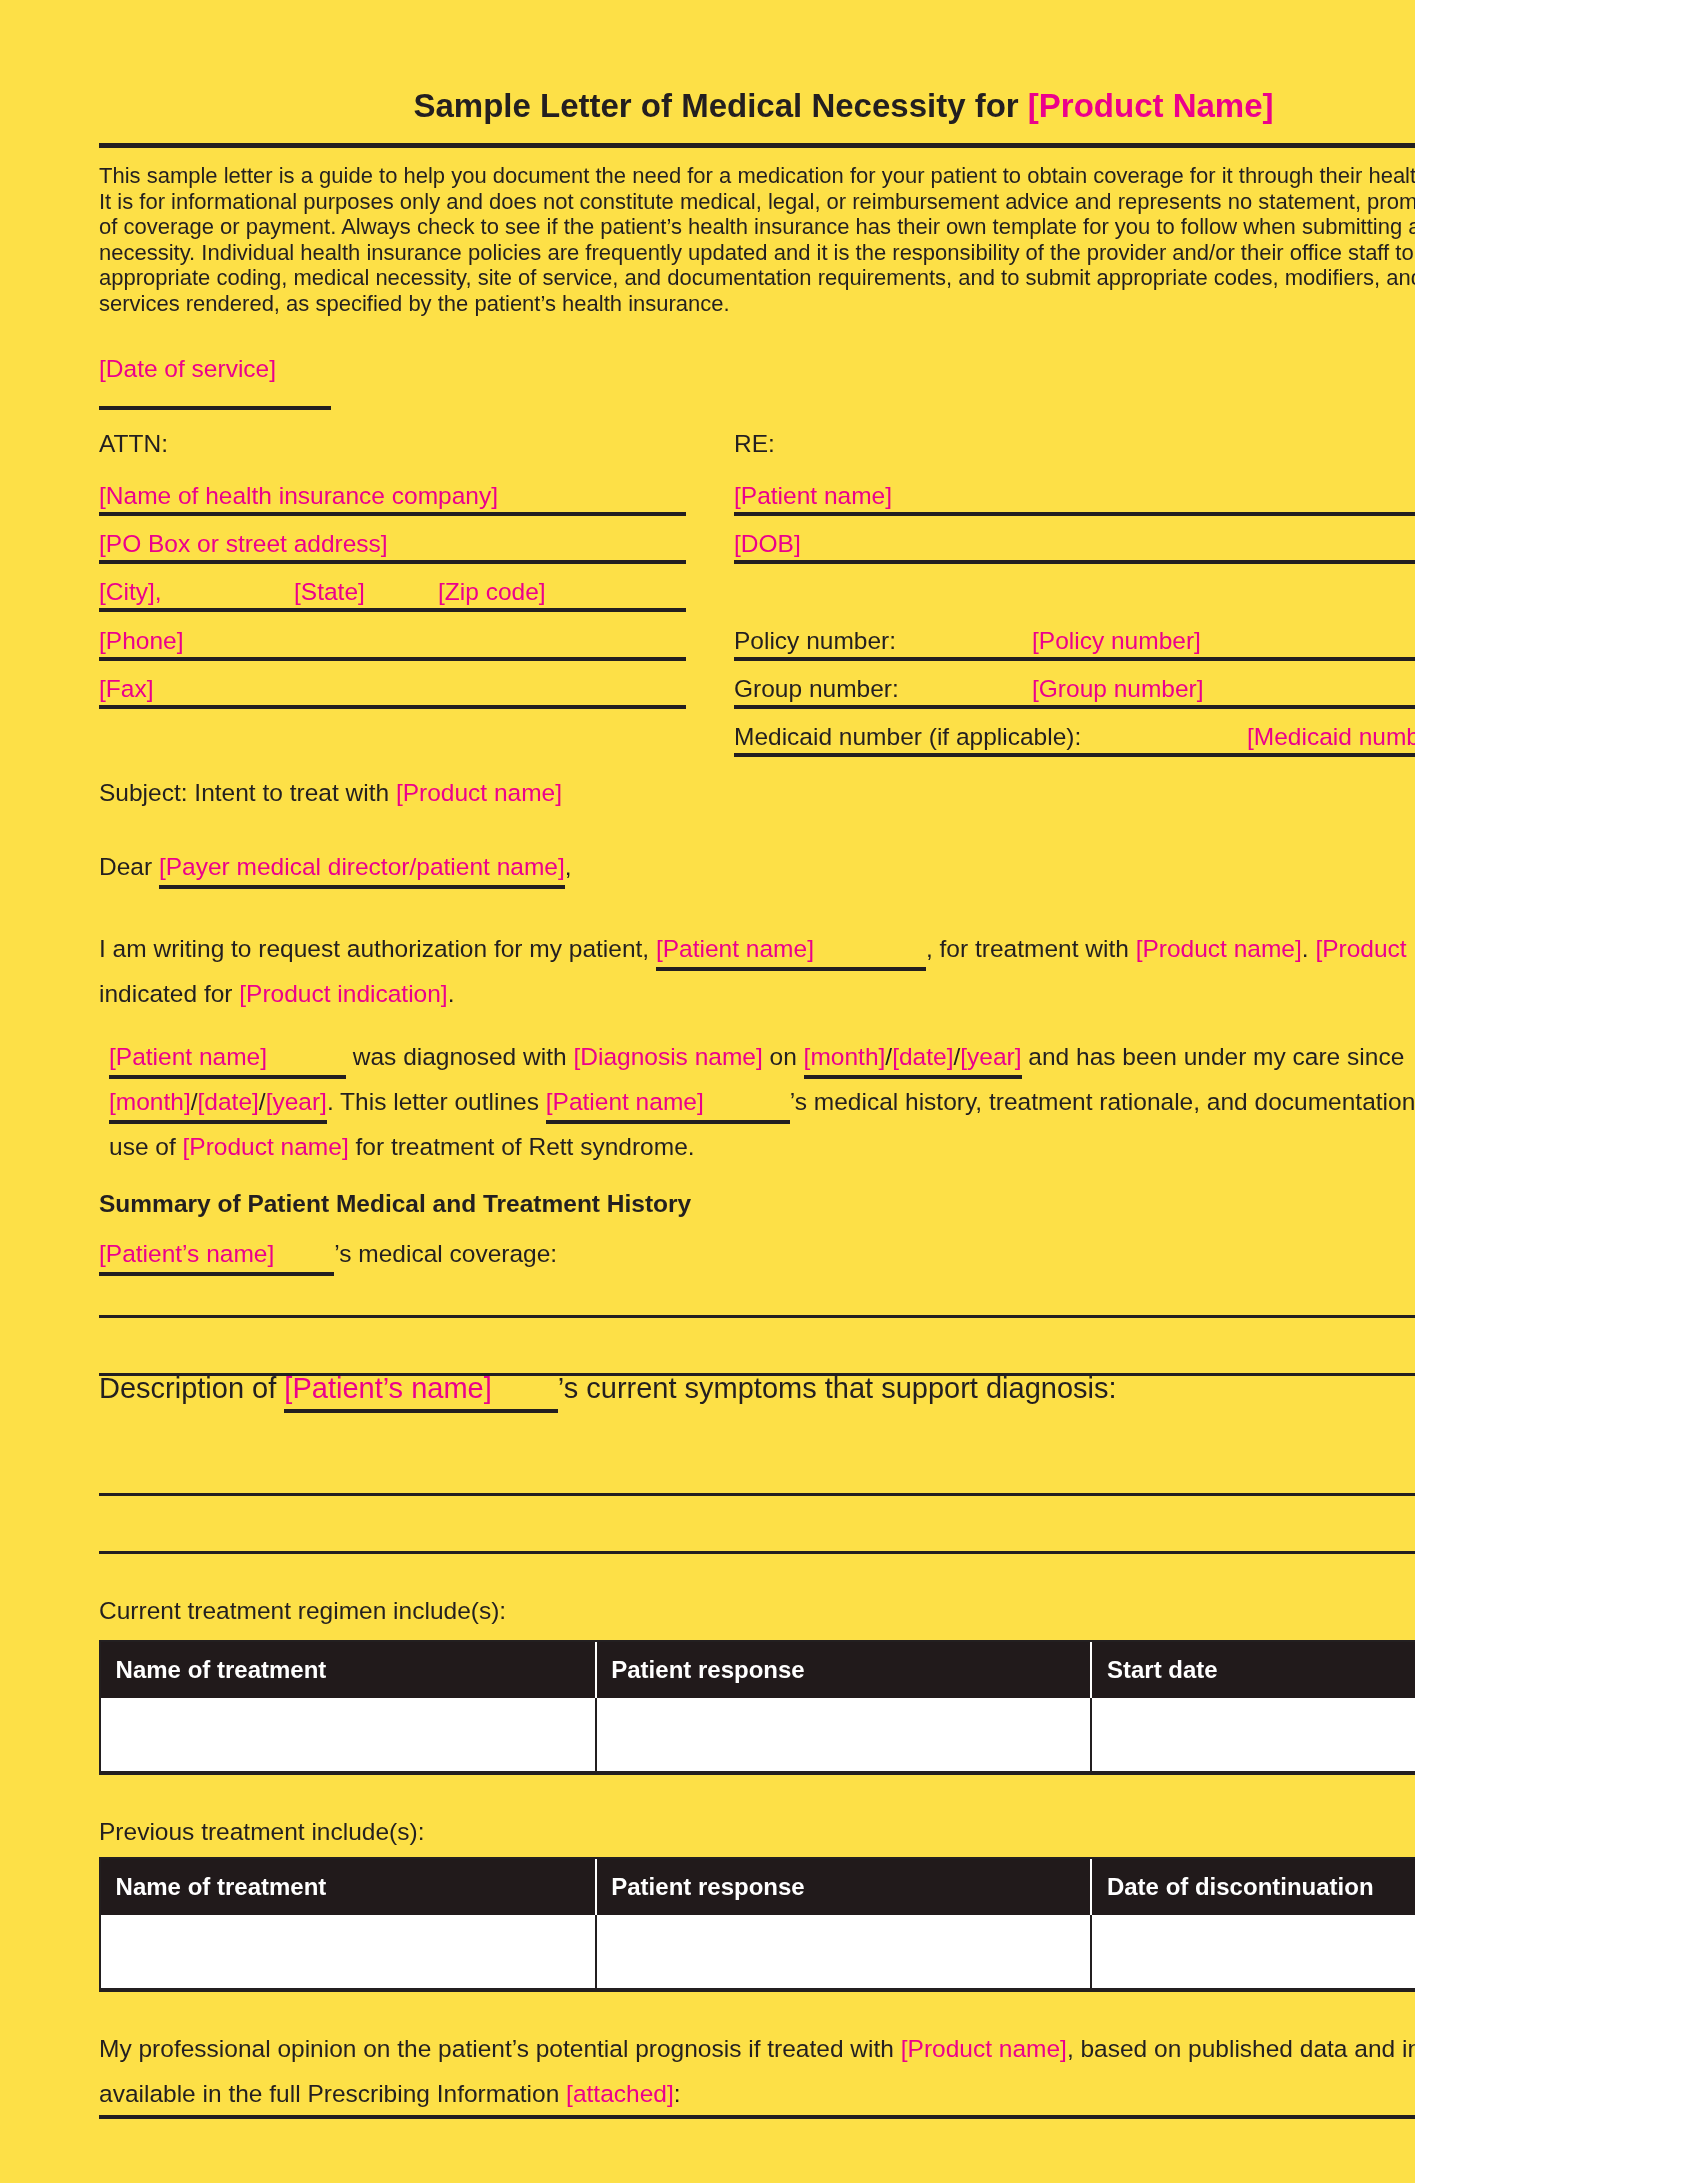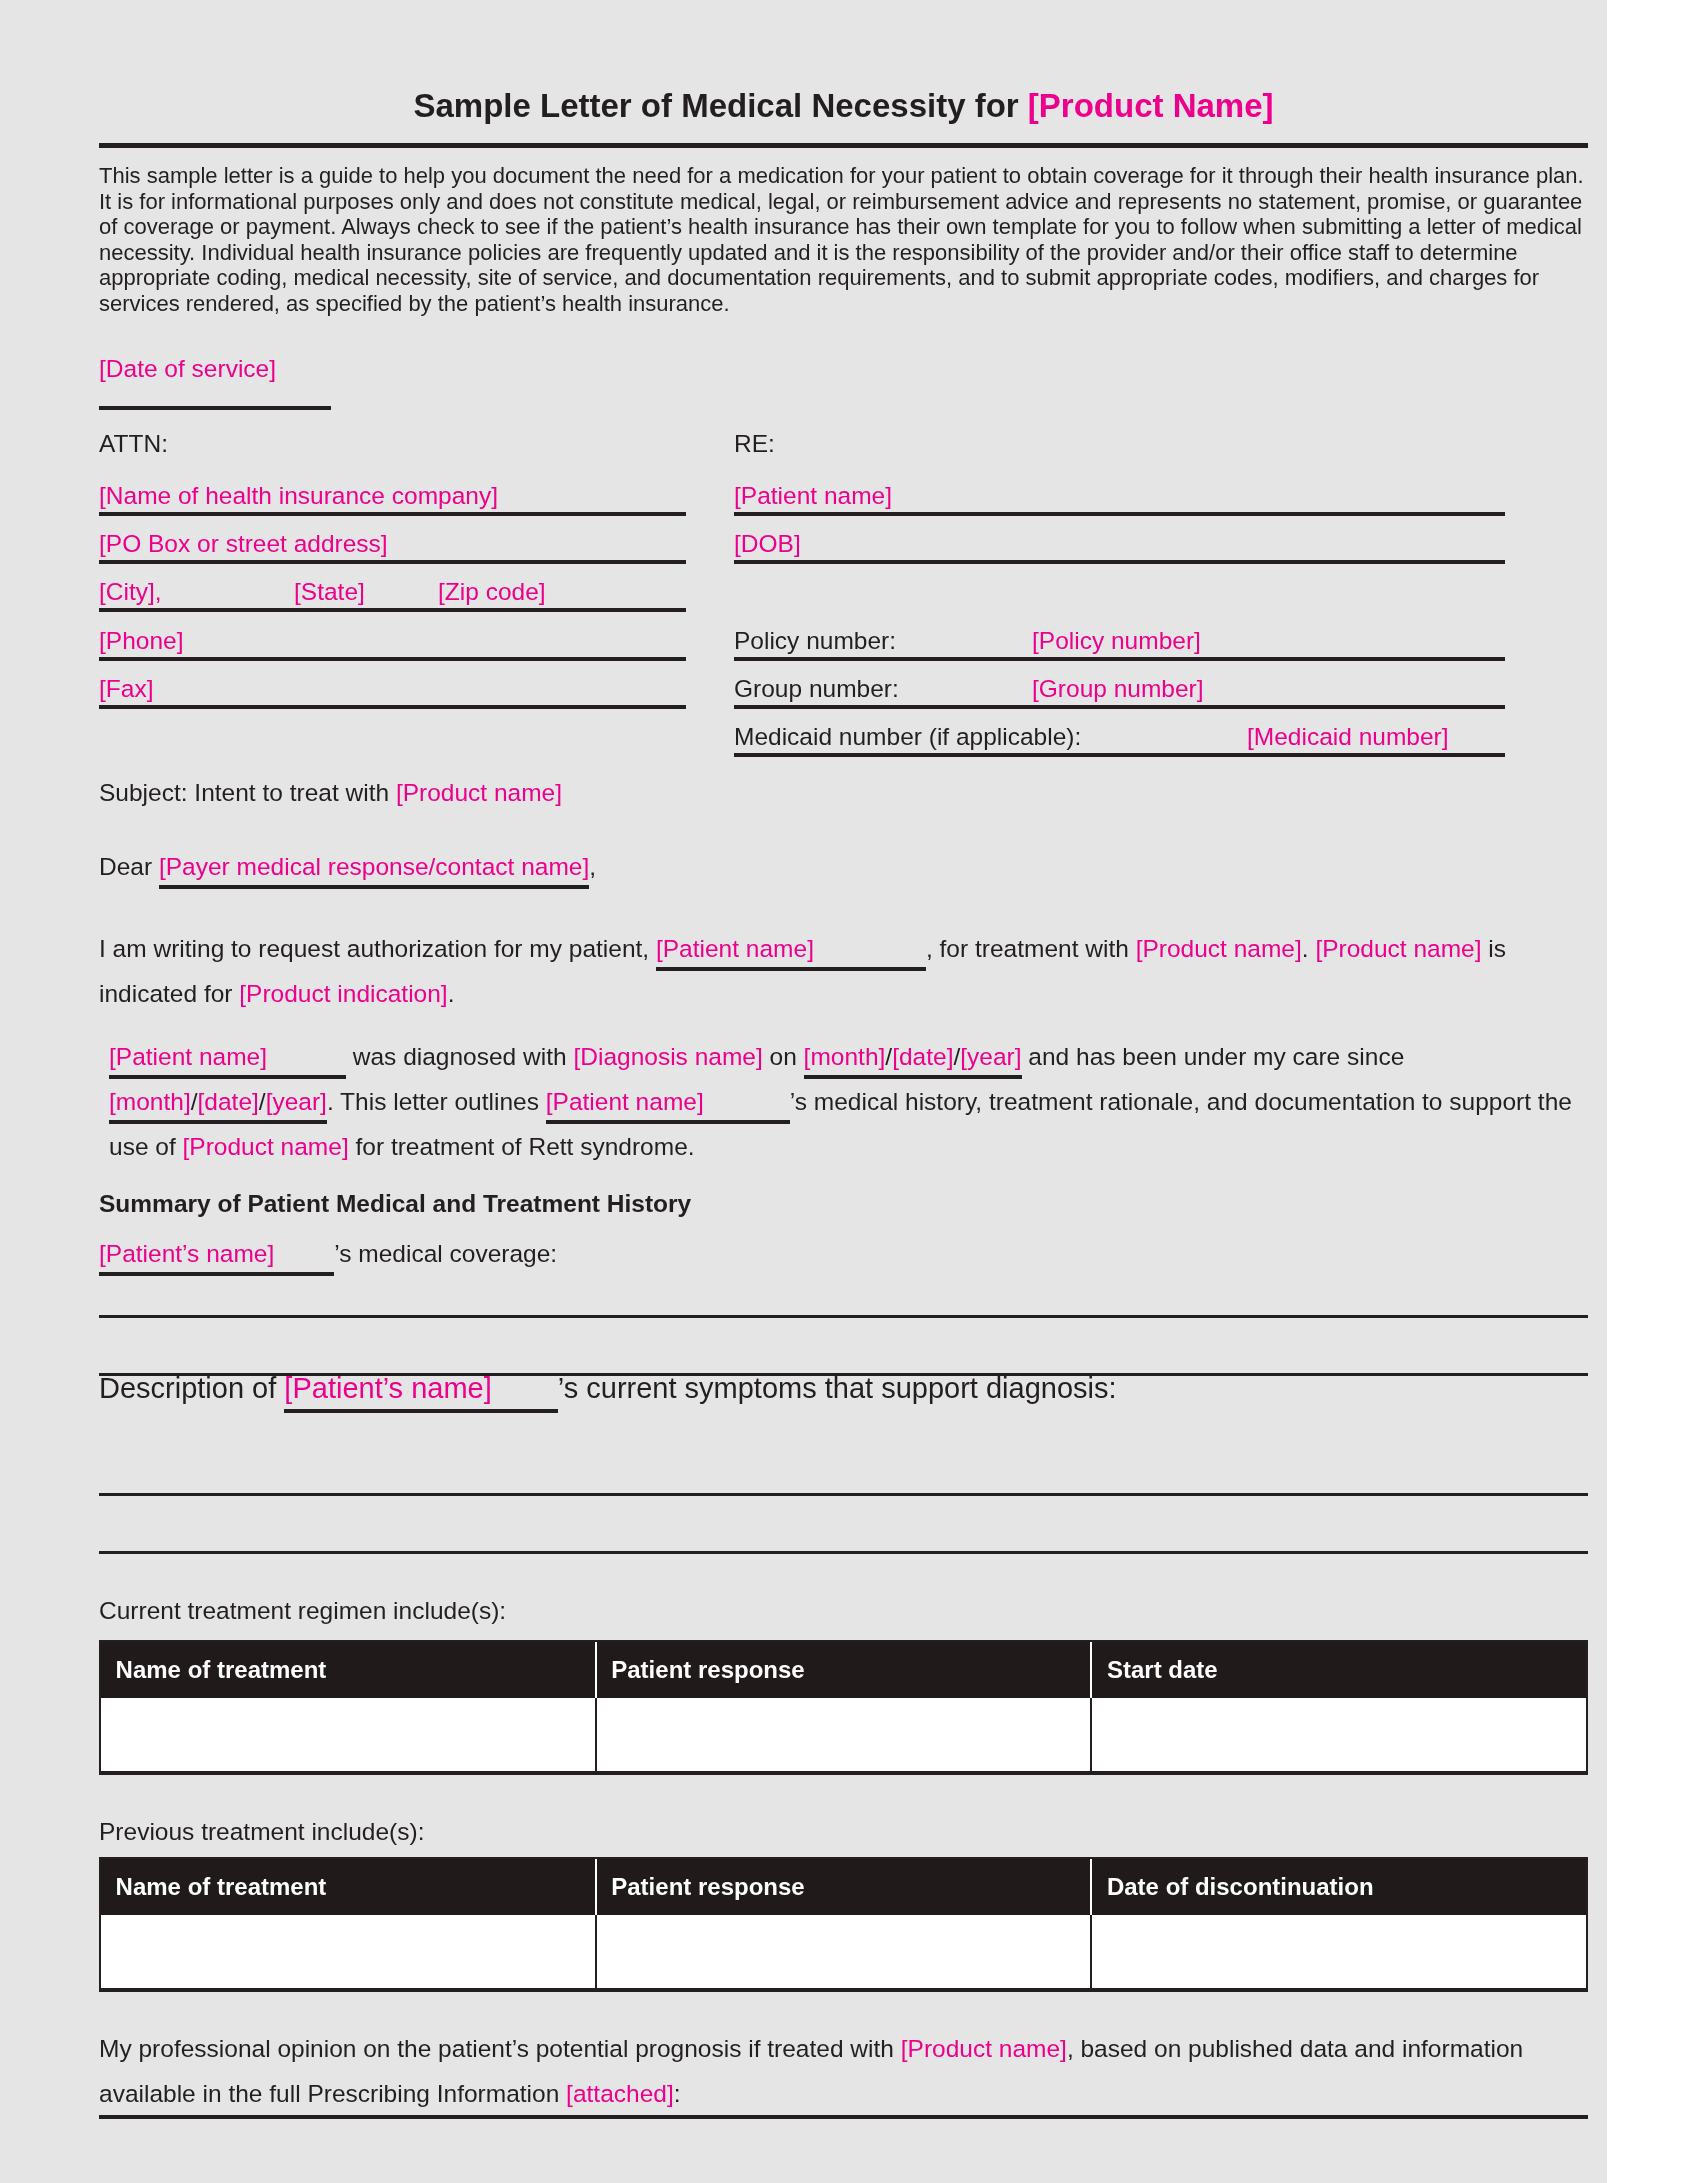--- a/index.html
+++ b/index.html
@@ -3,21 +3,21 @@
 <meta charset="utf-8">
 <style>
   :root{
     --ink:#231F20;
     --pink:#EC008C;
     --hdr:#211A1B;
   }
   *{margin:0;padding:0;box-sizing:border-box;}
   html,body{background:#ffffff;}
   body{font-family:"Liberation Sans","DejaVu Sans",sans-serif;color:var(--ink);}
-  .page{position:relative;width:1607px;height:2183px;background:#e5e5e5;overflow:hidden;}
+  .page{position:relative;width:1415px;height:2183px;background:#fde047;overflow:hidden;}
   .abs{position:absolute;}
   .content-x{left:99px;width:1489px;}
 
   .title{top:85px;left:0;width:1687px;text-align:center;font-size:33px;font-weight:bold;line-height:41px;}
   .title .pink{color:var(--pink);}
   .title-rule{top:143px;height:5.3px;background:var(--ink);}
 
   .intro{top:163px;font-size:22px;line-height:25.5px;}
 
   .pink{color:var(--pink);}
@@ -134,21 +134,21 @@
   <div class="frow w-right" style="left:734px;top:709px;">
     <span class="ftext">Medicaid number (if applicable):</span>
     <span class="ftext pink at775">[Medicaid number]</span>
   </div>
 
   <div class="abs content-x subject">
     <span>Subject: Intent to treat with </span><span class="pink">[Product name]</span>
   </div>
 
   <div class="abs content-x salutation">
-    <span>Dear </span><span class="pink u-name">[Payer medical response/contact name]</span><span>,</span>
+    <span>Dear </span><span class="pink u-name">[Payer medical director/patient name]</span><span>,</span>
   </div>
 
   <div class="abs content-x body-text para1">
     <span>I am writing to request authorization for my patient, </span><span class="fill"><span class="pink">[Patient name]</span><span class="blank b170"></span></span><span>, for treatment with </span><span class="pink">[Product name]</span><span>. </span><span class="pink">[Product name]</span><span> is indicated for </span><span class="pink">[Product indication]</span><span>.</span>
   </div>
 
   <div class="abs content-x body-text para2">
     <span class="fill"><span class="pink">[Patient name]</span><span class="blank b120"></span></span><span> was diagnosed with </span><span class="pink">[Diagnosis name]</span><span> on </span><span class="fill"><span class="pink">[month]</span><span>/</span><span class="pink">[date]</span><span>/</span><span class="pink">[year]</span></span><span> and has been under my care since </span><span class="fill"><span class="pink">[month]</span><span>/</span><span class="pink">[date]</span><span>/</span><span class="pink">[year]</span></span><span>. This letter outlines </span><span class="fill"><span class="pink">[Patient name]</span><span class="blank b130"></span></span><span>’s medical history, treatment rationale, and documentation to support the use of </span><span class="pink">[Product name]</span><span> for treatment of Rett syndrome.</span>
   </div>
 

